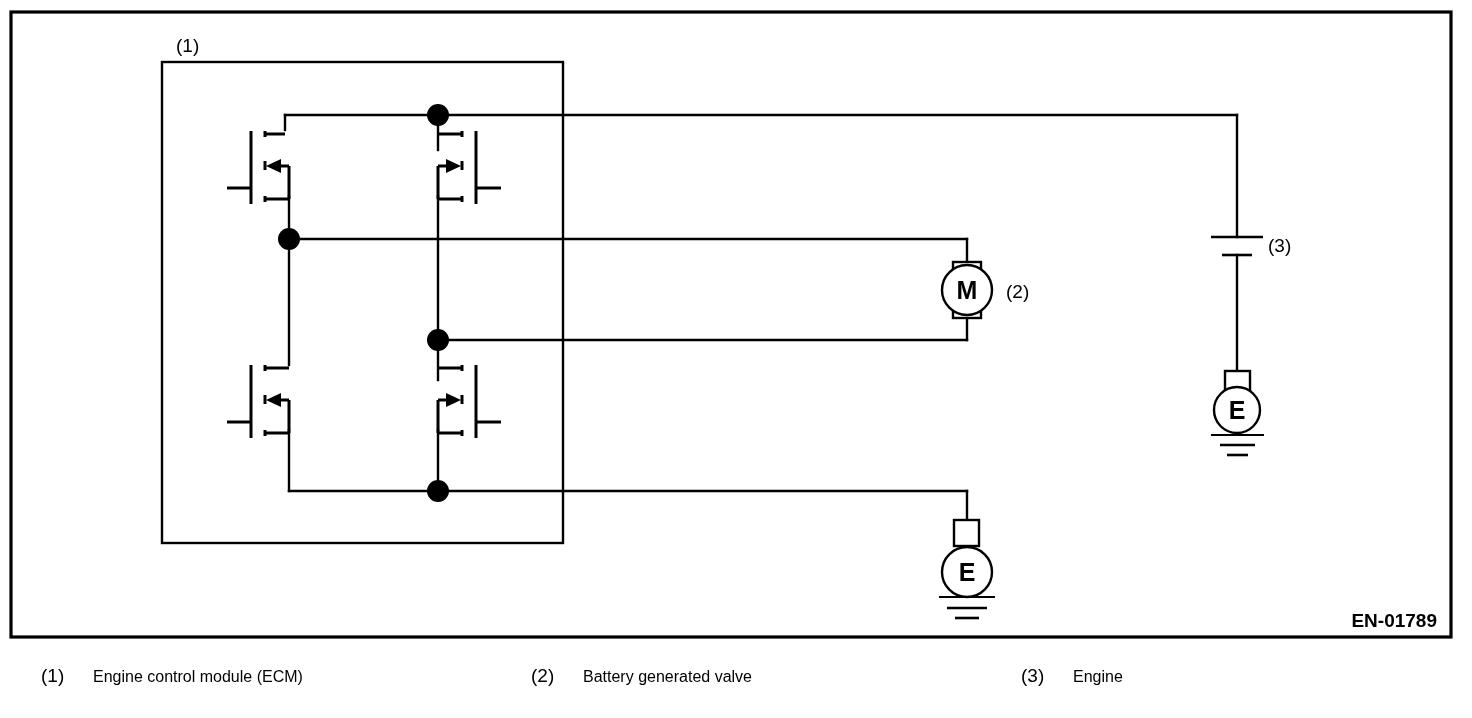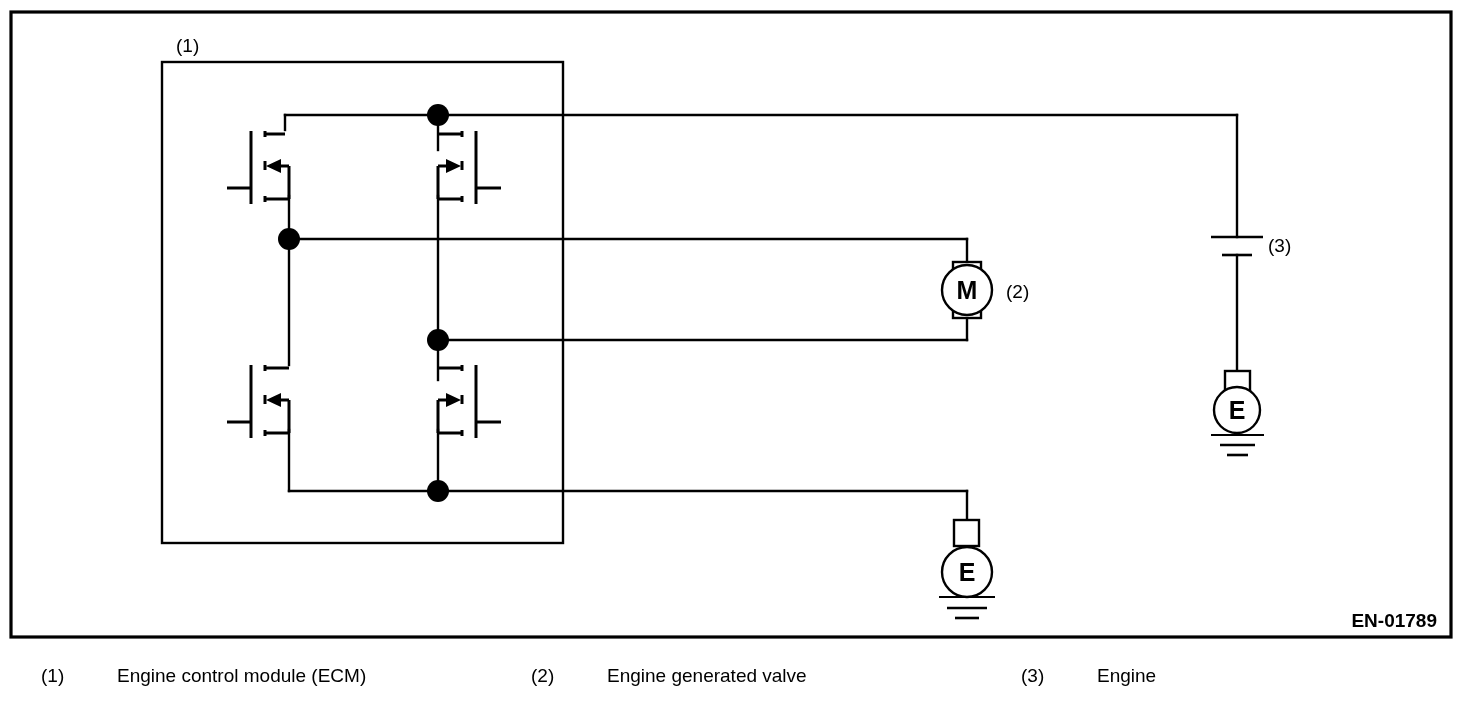--- a/index.html
+++ b/index.html
@@ -105,22 +105,21 @@
   }
   .legend-item.i0 { width: 490px; padding-left: 30px; }
   .legend-item.i1 { width: 490px; }
   .legend-item.i2 { width: 420px; }
   .legend-num {
     font-size: 19px;
     width: 52px;
     flex: 0 0 52px;
   }
   .legend-text {
-    font-size: 19px;
-    margin-left: 24px;
+    font-size: 16px;
   }
 </style>
 </head>
 <body>
 
 <div id="page">
 
   <svg id="diagram-svg" viewBox="0 0 1472 718">
 
     <rect class="frame-line" x="11" y="12" width="1440" height="625" fill="#ffffff"></rect>
@@ -265,21 +264,21 @@
 
   </svg>
 
   <div id="legend">
     <div class="legend-item i0">
       <span class="legend-num">(1)</span>
       <span class="legend-text">Engine control module (ECM)</span>
     </div>
     <div class="legend-item i1">
       <span class="legend-num">(2)</span>
-      <span class="legend-text">Engine generated valve</span>
+      <span class="legend-text">Battery generated valve</span>
     </div>
     <div class="legend-item i2">
       <span class="legend-num">(3)</span>
       <span class="legend-text">Engine</span>
     </div>
   </div>
 
 </div>
 
 </body></html>

